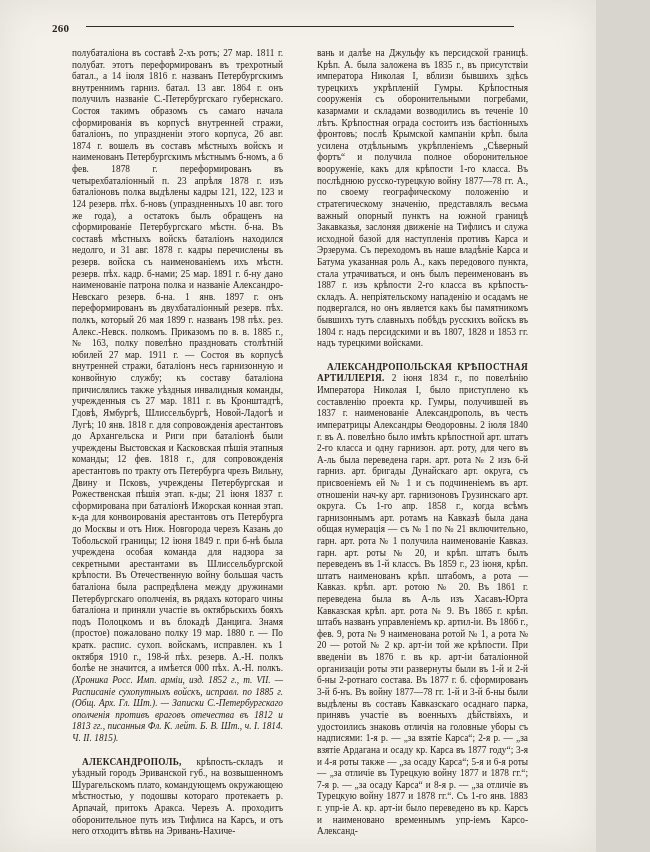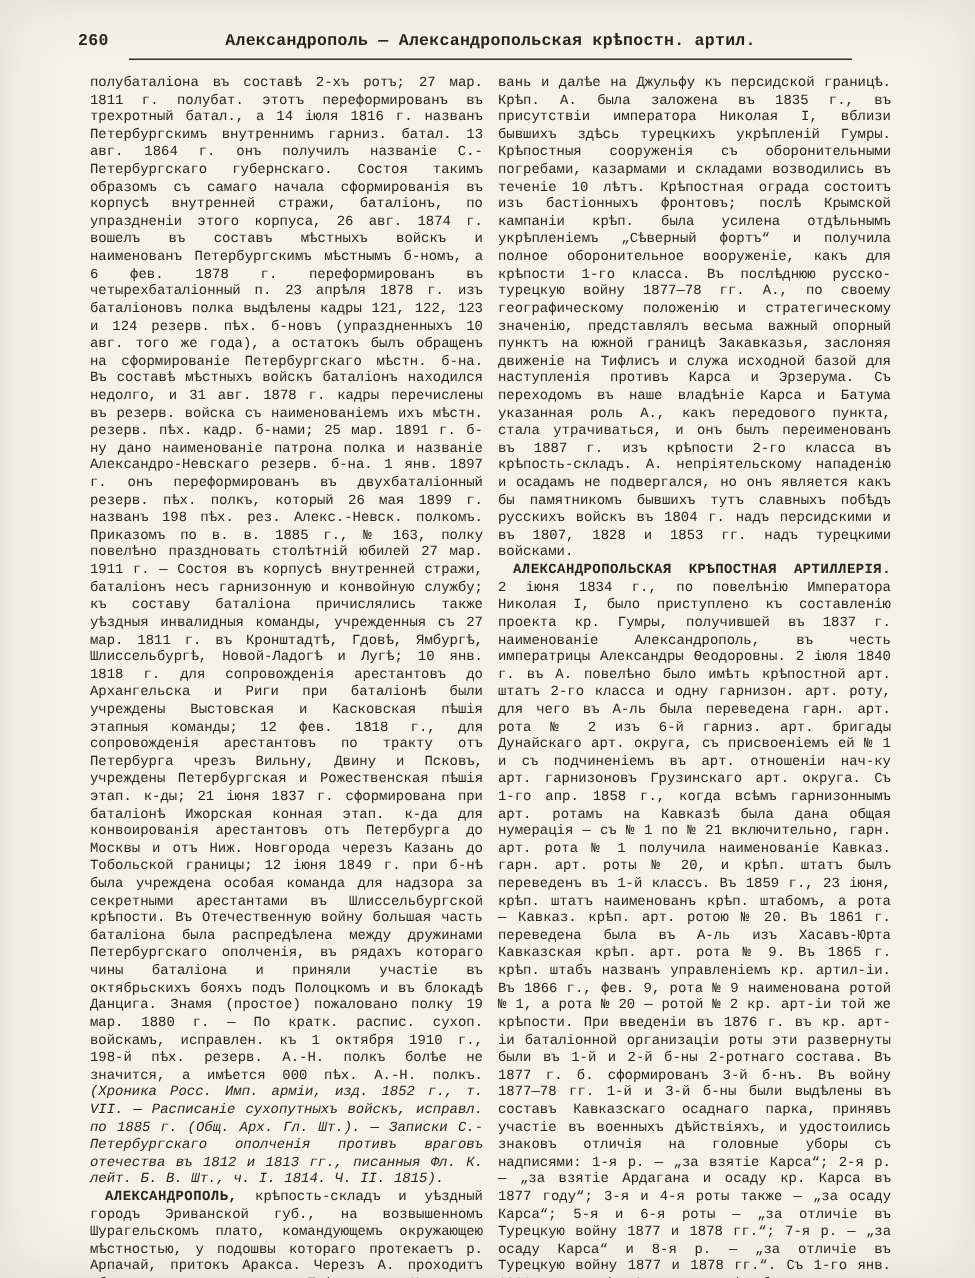--- a/index.html
+++ b/index.html
@@ -2,27 +2,27 @@
 <html lang="ru"><head>
 <meta charset="utf-8">
 <style>
   html, body {
     margin: 0;
     padding: 0;
     background: #d8d5cf;
   }
   .page {
     position: relative;
-    width: 650px;
+    width: 596px;
     height: 852px;
     margin: 0;
     background: #f3f1ea;
     box-sizing: border-box;
     padding: 22px 56px 20px 60px;
-    font-family: Liberation Mono, monospace;
+    font-family: Liberation Serif, serif;
     color: #2a241b;
     overflow: hidden;
     box-shadow: inset 0 0 40px rgba(90,80,60,0.12);
   }
   .page-header {
     position: relative;
     text-align: center;
     font-weight: bold;
     font-size: 11px;
     line-height: 13px;
@@ -48,41 +48,40 @@
   }
   .col {
     flex: 1 1 0;
     min-width: 0;
     text-align: justify;
     font-size: 9.3px;
     line-height: 1.25;
     word-spacing: 0.2px;
   }
   .col p {
-    margin: 0;
+    margin: 12px;
   }
   .body-text.entry {
     text-indent: 10px;
   }
   .entry-title {
     font-weight: bold;
     letter-spacing: 0.3px;
   }
   .sources {
     font-style: italic;
   }
 </style>
 </head>
 <body>
 
 <div class="page">
 
   <header class="page-header">
     <span class="page-number">260</span>
-    <span class="running-head">Александрополь — Александропольская крѣпостн. артил.</span>
   </header>
 
   <div class="header-rule"></div>
 
   <main class="columns">
 
     <section class="col">
       <p class="body-text"><span>полубаталіона въ составѣ 2-хъ ротъ; 27 мар. 1811 г. полубат. этотъ переформированъ въ трехротный батал., а 14 іюля 1816 г. названъ Петербургскимъ внутреннимъ гарниз. батал. 13 авг. 1864 г. онъ получилъ названіе С.-Петербургскаго губернскаго. Состоя такимъ образомъ съ самаго начала сформированія въ корпусѣ внутренней стражи, баталіонъ, по упраздненіи этого корпуса, 26 авг. 1874 г. вошелъ въ составъ мѣстныхъ войскъ и наименованъ Петербургскимъ мѣстнымъ б-номъ, а 6 фев. 1878 г. переформированъ въ четырехбаталіонный п. 23 апрѣля 1878 г. изъ баталіоновъ полка выдѣлены кадры 121, 122, 123 и 124 резерв. пѣх. б-новъ (упраздненныхъ 10 авг. того же года), а остатокъ былъ обращенъ на сформированіе Петербургскаго мѣстн. б-на. Въ составѣ мѣстныхъ войскъ баталіонъ находился недолго, и 31 авг. 1878 г. кадры перечислены въ резерв. войска съ наименованіемъ ихъ мѣстн. резерв. пѣх. кадр. б-нами; 25 мар. 1891 г. б-ну дано наименованіе патрона полка и названіе Александро-Невскаго резерв. б-на. 1 янв. 1897 г. онъ переформированъ въ двухбаталіонный резерв. пѣх. полкъ, который 26 мая 1899 г. названъ 198 пѣх. рез. Алекс.-Невск. полкомъ. Приказомъ по в. в. 1885 г., № 163, полку повелѣно праздновать столѣтній юбилей 27 мар. 1911 г. — Состоя въ корпусѣ внутренней стражи, баталіонъ несъ гарнизонную и конвойную службу; къ составу баталіона причислялись также уѣздныя инвалидныя команды, учрежденныя съ 27 мар. 1811 г. въ Кронштадтѣ, Гдовѣ, Ямбургѣ, Шлиссельбургѣ, Новой-Ладогѣ и Лугѣ; 10 янв. 1818 г. для сопровожденія арестантовъ до Архангельска и Риги при баталіонѣ были учреждены Выстовская и Касковская пѣшія этапныя команды; 12 фев. 1818 г., для сопровожденія арестантовъ по тракту отъ Петербурга чрезъ Вильну, Двину и Псковъ, учреждены Петербургская и Рожественская пѣшія этап. к-ды; 21 іюня 1837 г. сформирована при баталіонѣ Ижорская конная этап. к-да для конвоированія арестантовъ отъ Петербурга до Москвы и отъ Ниж. Новгорода черезъ Казань до Тобольской границы; 12 іюня 1849 г. при б-нѣ была учреждена особая команда для надзора за секретными арестантами въ Шлиссельбургской крѣпости. Въ Отечественную войну большая часть баталіона была распредѣлена между дружинами Петербургскаго ополченія, въ рядахъ котораго чины баталіона и приняли участіе въ октябрьскихъ бояхъ подъ Полоцкомъ и въ блокадѣ Данцига. Знамя (простое) пожаловано полку 19 мар. 1880 г. — По кратк. распис. сухоп. войскамъ, исправлен. къ 1 октября 1910 г., 198-й пѣх. резерв. А.-Н. полкъ болѣе не значится, а имѣется 000 пѣх. А.-Н. полкъ.</span> <span class="sources">(Хроника Росс. Имп. арміи, изд. 1852 г., т. VII. — Расписаніе сухопутныхъ войскъ, исправл. по 1885 г. (Общ. Арх. Гл. Шт.). — Записки С.-Петербургскаго ополченія противъ враговъ отечества въ 1812 и 1813 гг., писанныя Фл. К. лейт. Б. В. Шт., ч. I. 1814. Ч. II. 1815).</span></p>
       <p class="body-text entry"><b class="entry-title">АЛЕКСАНДРОПОЛЬ,</b> <span>крѣпость-складъ и уѣздный городъ Эриванской губ., на возвышенномъ Шурагельскомъ плато, командующемъ окружающею мѣстностью, у подошвы котораго протекаетъ р. Арпачай, притокъ Аракса. Черезъ А. проходитъ оборонительное путь изъ Тифлиса на Карсъ, и отъ него отходитъ вѣтвь на Эривань-Нахиче-</span></p>
     </section>

